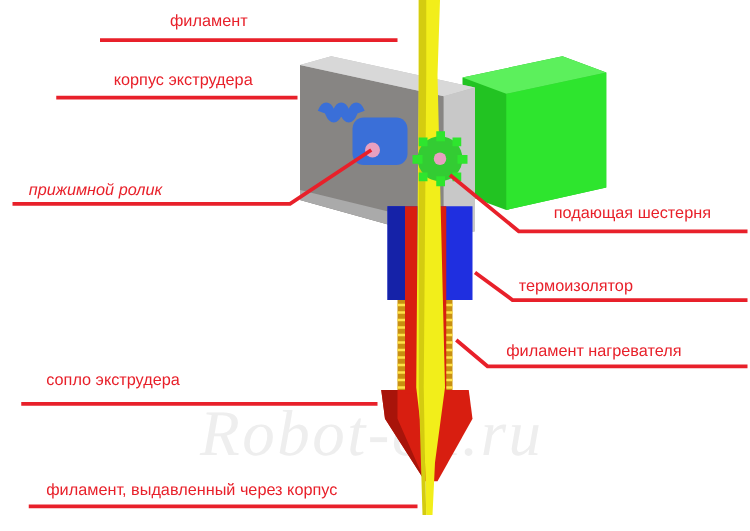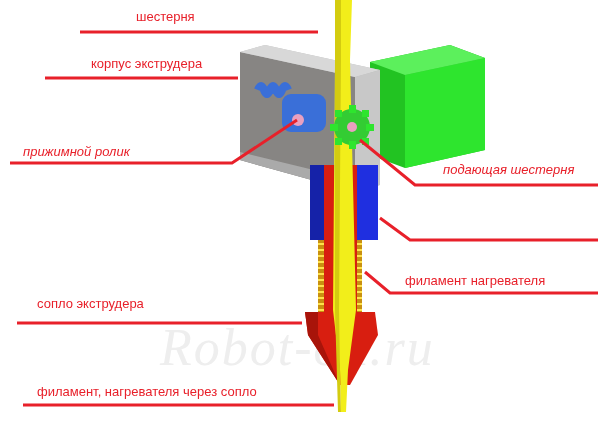--- a/index.html
+++ b/index.html
@@ -95,20 +95,21 @@
       <polyline points="45,78 238,78"></polyline>
       <polyline points="10,163 232,163 297,120"></polyline>
       <polyline points="360,140 415,185 598,185"></polyline>
       <polyline points="380,218 410,240 598,240"></polyline>
       <polyline points="365,272 390,293 598,293"></polyline>
       <polyline points="17,323 302,323"></polyline>
       <polyline points="23,405 334,405"></polyline>
     </g>
   </svg>
 
-  <div class="label" style="left:136px; top:10px;">шестерня</div>
+  <div class="label" style="left:136px; top:10px;">филамент</div>
   <div class="label" style="left:45px; top:57px;padding-left:46px;">корпус экструдера</div>
   <div class="label" style="left:23px; top:145px;font-style:italic;">прижимной ролик</div>
-  <div class="label" style="left:443px; top:163px;font-style:italic;">подающая шестерня</div>
+  <div class="label" style="left:443px; top:163px;">подающая шестерня</div>
+  <div class="label" style="left:415px; top:222px;">термоизолятор</div>
   <div class="label" style="left:405px; top:274px;">филамент нагревателя</div>
   <div class="label" style="left:37px; top:297px;">сопло экструдера</div>
-  <div class="label" style="left:37px; top:385px;">филамент, нагревателя через сопло</div>
+  <div class="label" style="left:37px; top:385px;">филамент, выдавленный через корпус</div>
 </div>
 
 </body></html>

